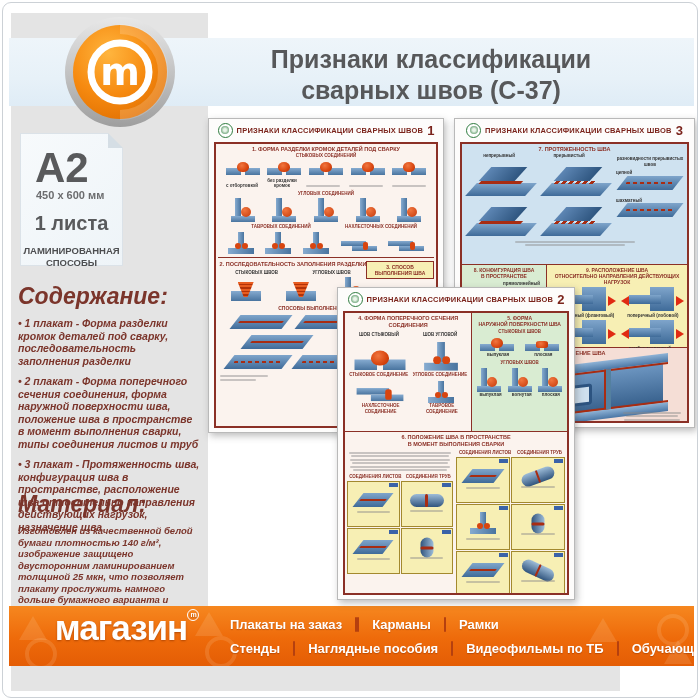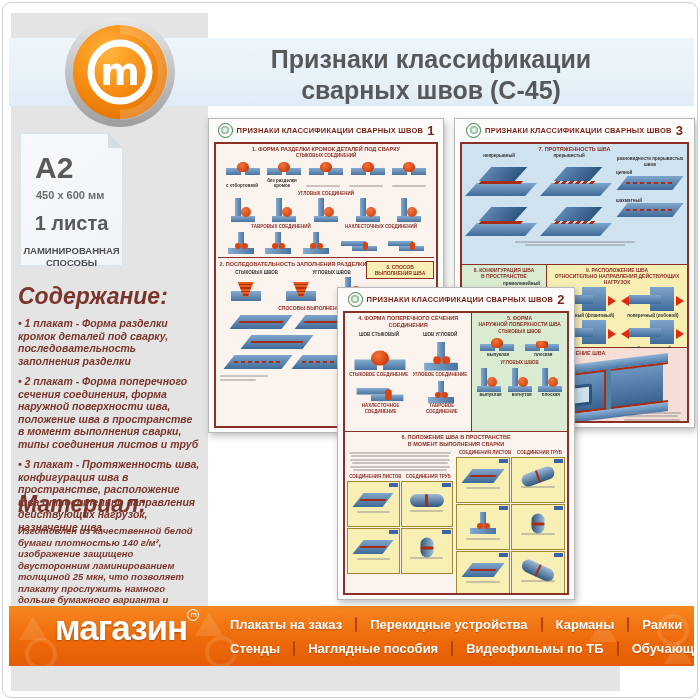--- a/index.html
+++ b/index.html
@@ -13,21 +13,21 @@
     background:linear-gradient(180deg,#eef5fa 0%,#e7f1f8 60%,#dfecf6 100%);}
   .main-title{position:absolute;left:168px;top:41px;width:520px;text-align:center;
     color:#57585a;font-size:25px;font-weight:bold;line-height:31px;}
   
   .logo{position:absolute;left:60px;top:12px;width:114px;height:114px;}
   
   .a2card{position:absolute;left:17px;top:130px;width:101px;height:131px;
     background:linear-gradient(135deg,#f7fafc 0%,#eef4f8 100%);border:1px solid #dbe2e8;}
   .a2card .fold{position:absolute;top:-1px;right:-1px;width:0;height:0;
     border-right:15px solid #e4e4e4;border-bottom:15px solid #d5dee5;}
-  .a2card .fmt{margin:14px 0 0 14px;font-size:30px;font-weight:bold;color:#595a5c;line-height:40px;}
+  .a2card .fmt{margin:14px 0 0 14px;font-size:42px;font-weight:bold;color:#595a5c;line-height:40px;}
   .a2card .dims{margin:1px 0 0 15px;font-size:11px;color:#6b6c6e;font-weight:bold;}
   .a2card .sheets{margin:11px 0 0 0;text-align:center;font-size:20px;color:#595a5c;font-weight:bold;}
   .a2card .paper{margin:10px 0 0 0;text-align:center;font-size:9.5px;color:#4d4e50;font-weight:bold;line-height:12px;}
   
   .sideblock{position:absolute;left:15px;width:182px;color:#7b352b;font-style:italic;}
   .sidehead{font-size:23px;font-weight:bold;margin:0 0 7px 0;}
   .sidetxt{font-size:10.5px;font-weight:bold;line-height:12.5px;margin:0 0 8px 0;}
   .sidetxt.small{font-size:9.5px;line-height:11.5px;}
   
   .poster{position:absolute;background:#fdfcfb;border:1px solid #b9b9b9;
@@ -144,21 +144,21 @@
       <circle cx="57" cy="57" r="55" fill="url(#ring)"></circle>
       <circle cx="57" cy="57" r="47" fill="url(#og)"></circle>
       <path d="M57 14 a43 43 0 0 1 0 86" fill="none" stroke="rgba(255,255,255,.18)" stroke-width="10"></path>
       <circle cx="57" cy="57" r="29" fill="none" stroke="#fff" stroke-width="7"></circle>
       <text x="57" y="70" text-anchor="middle" font-family="DejaVu Sans, sans-serif" font-size="38" font-weight="bold" fill="#fff">m</text>
     </svg>
   </div>
 
   <div class="main-title">
     <div>Признаки классификации</div>
-    <div>сварных швов (С-45)</div>
+    <div>сварных швов (С-37)</div>
   </div>
 
   <div class="a2card">
     <span class="fold"></span>
     <div class="fmt">A2</div>
     <div class="dims">450 x 600 мм</div>
     <div class="sheets">1 листа</div>
     <div class="paper">
       <div>ЛАМИНИРОВАННАЯ</div>
       <div>СПОСОБЫ</div>
@@ -669,21 +669,20 @@
     <div class="brand">
       <div class="b1" style="position:relative;display:inline-block;">
         <span>магазин</span>
         <span class="tmk" style="right:-12px;top:-2px;">m</span>
       </div>
     </div>
     <div class="menu">
       <div class="mrow">
         <a href="#">Плакаты на заказ</a>
         <span class="sep"></span>
-        <a href="#">Перекидные устройства</a>
         <span class="sep"></span>
         <a href="#">Карманы</a>
         <span class="sep"></span>
         <a href="#">Рамки</a>
 
       </div>
       <div class="mrow">
         <a href="#">Стенды</a>
         <span class="sep"></span>
         <a href="#">Наглядные пособия</a>

